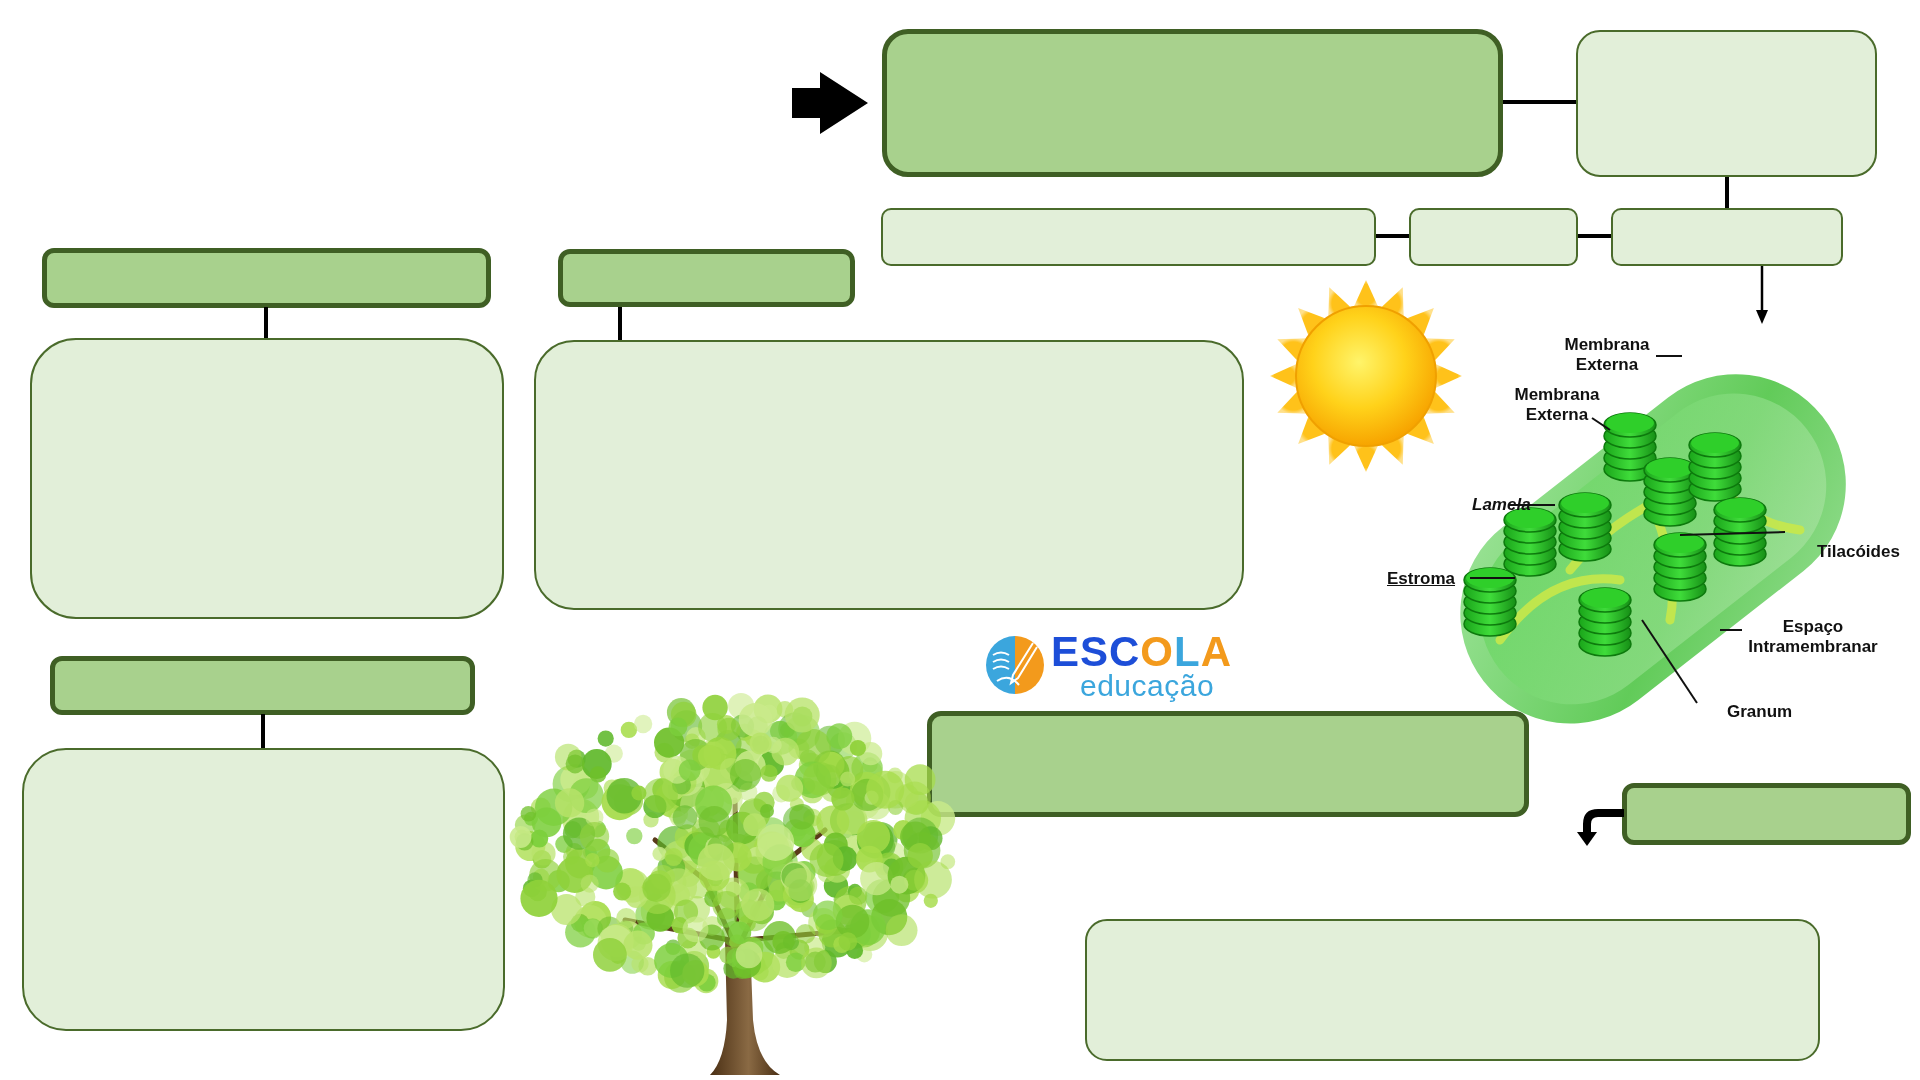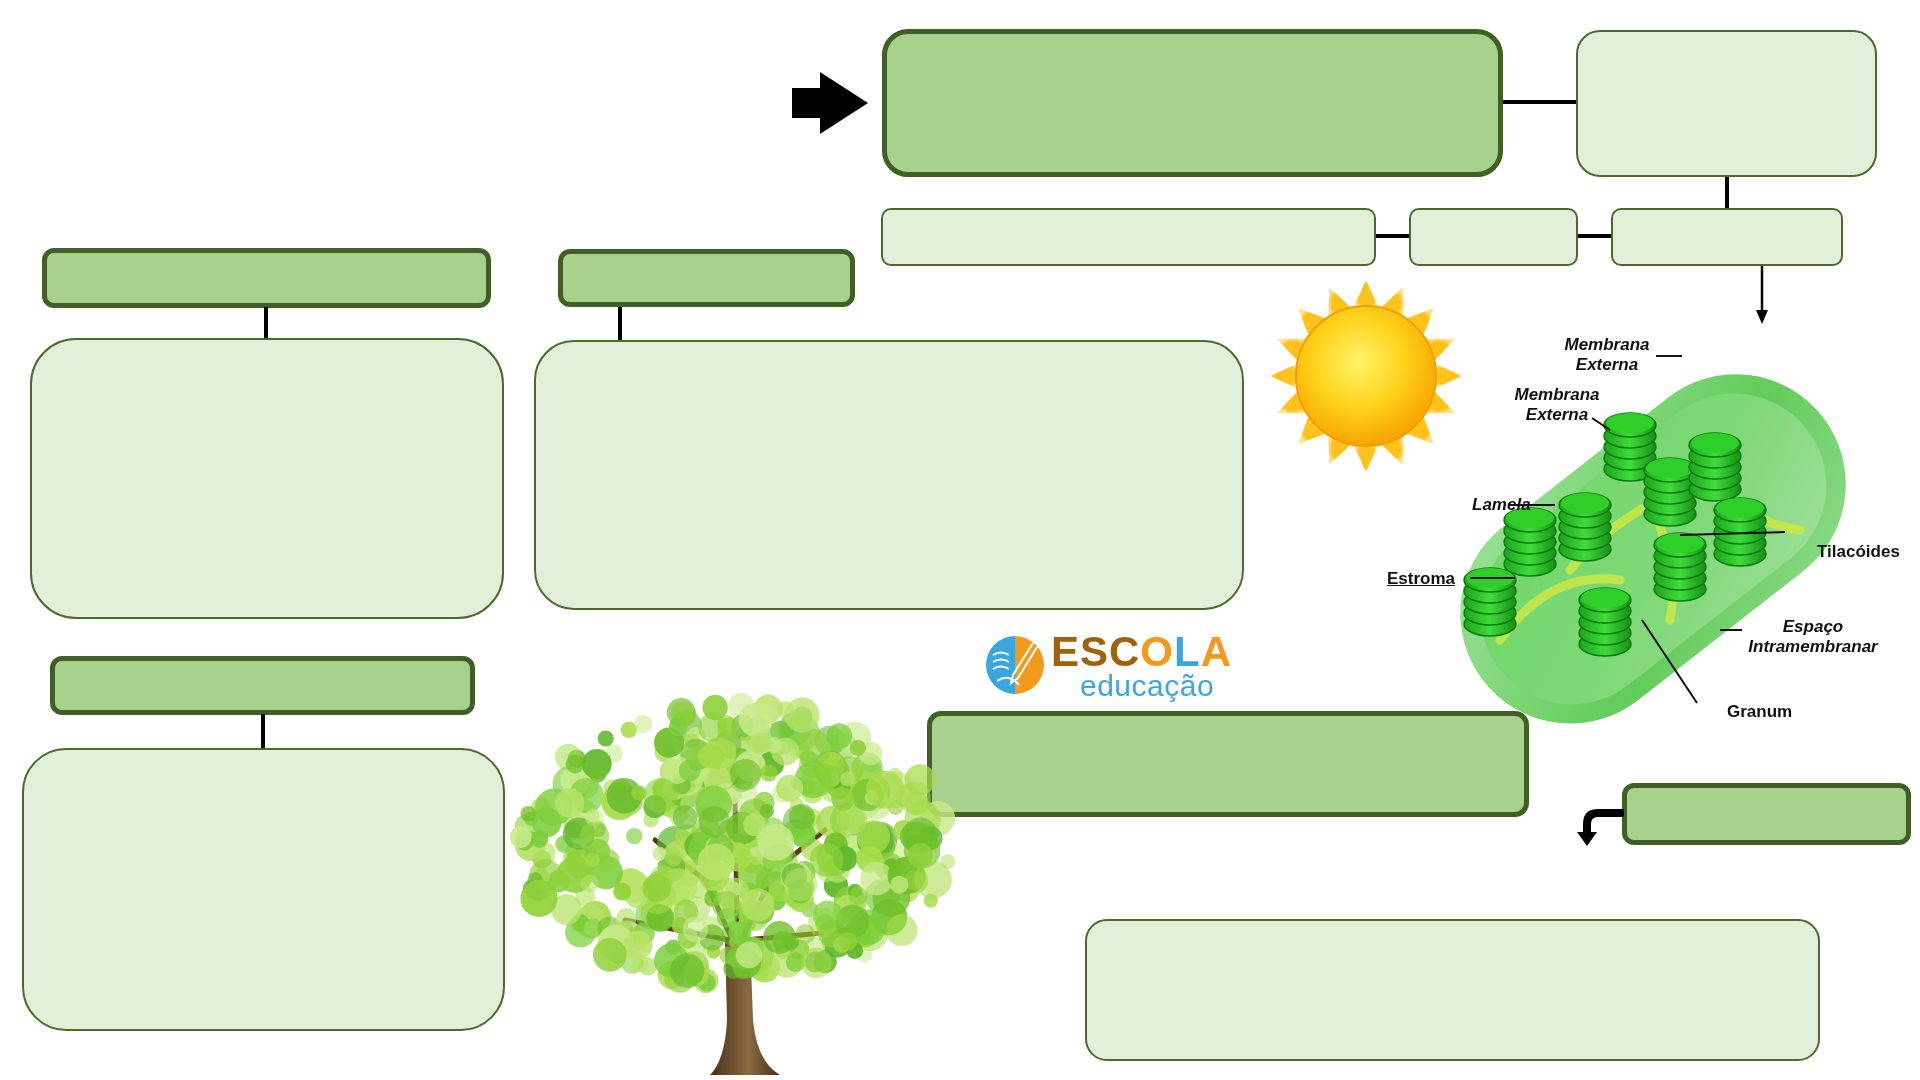--- a/index.html
+++ b/index.html
@@ -3,21 +3,21 @@
 <meta charset="utf-8">
 <style>
   html, body { margin:0; padding:0; }
   body { width:1920px; height:1080px; position:relative; background:#ffffff; overflow:hidden; font-family:"Liberation Sans", sans-serif; }
   .box { position:absolute; box-sizing:border-box; }
   .dark { background:#a8d18d; border:5px solid #3f5f24; border-radius:16px; }
   .light { background:#e2efd9; border:2px solid #4a6b2b; }
   .line { position:absolute; background:#000; }
   .abs { position:absolute; }
   .lbl { position:absolute; font-family:"Liberation Sans", sans-serif; font-weight:bold; font-size:17px; color:#111; line-height:20px; white-space:nowrap; }
-  .lbl.c { text-align:center;font-style:italic; }
+  .lbl.c { text-align:center; }
 </style>
 </head>
 <body>
 
 <svg class="abs" style="left:790px;top:70px;" width="80" height="66" viewBox="0 0 80 66">
   <polygon points="2,18 30,18 30,2 78,33 30,64 30,48 2,48" fill="#000"></polygon>
 </svg>
 
 <div class="box dark" style="left:882px;top:29px;width:621px;height:148px;border-radius:26px;">
   <span></span>
@@ -245,21 +245,21 @@
       <rect x="30" y="0" width="30" height="60" fill="#f39a1c"></rect>
     </g>
     <g fill="none" stroke="#fff" stroke-width="2">
       <path d="M8,20 q8,-5 16,0"></path>
         <path d="M8,27 q8,-5 16,0"></path>
         <path d="M8,34 q8,-5 16,0"></path>
       <path d="M12,46 q12,-8 22,4"></path>
       <path d="M48,8 L28,40 L26,48 L33,43 L52,12"></path>
     </g>
   </svg>
-  <div class="abs" style="left:66px;top:-2px;font-weight:bold;font-size:42px;letter-spacing:1px;line-height:44px;"><span style="color:#a16207">ESC</span><span style="color:#f39a1c">O</span><span style="color:#3ba6dd">L</span><span style="color:#f39a1c">A</span></div>
+  <div class="abs" style="left:66px;top:-2px;font-weight:bold;font-size:42px;letter-spacing:1px;line-height:44px;"><span style="color:#1d4ed8">ESC</span><span style="color:#f39a1c">O</span><span style="color:#3ba6dd">L</span><span style="color:#f39a1c">A</span></div>
   <div class="abs" style="left:67px;top:38px;font-size:30px;color:#3ba6dd;font-weight:normal;line-height:32px;letter-spacing:0.5px;margin-left:28px;">educação</div>
 </div>
 
 <div class="box dark" style="left:927px;top:711px;width:602px;height:106px;border-radius:14px;">
   <span></span>
 </div>
 
 <div class="box dark" style="left:1622px;top:783px;width:289px;height:62px;border-radius:12px;">
   <span></span>
 </div>

